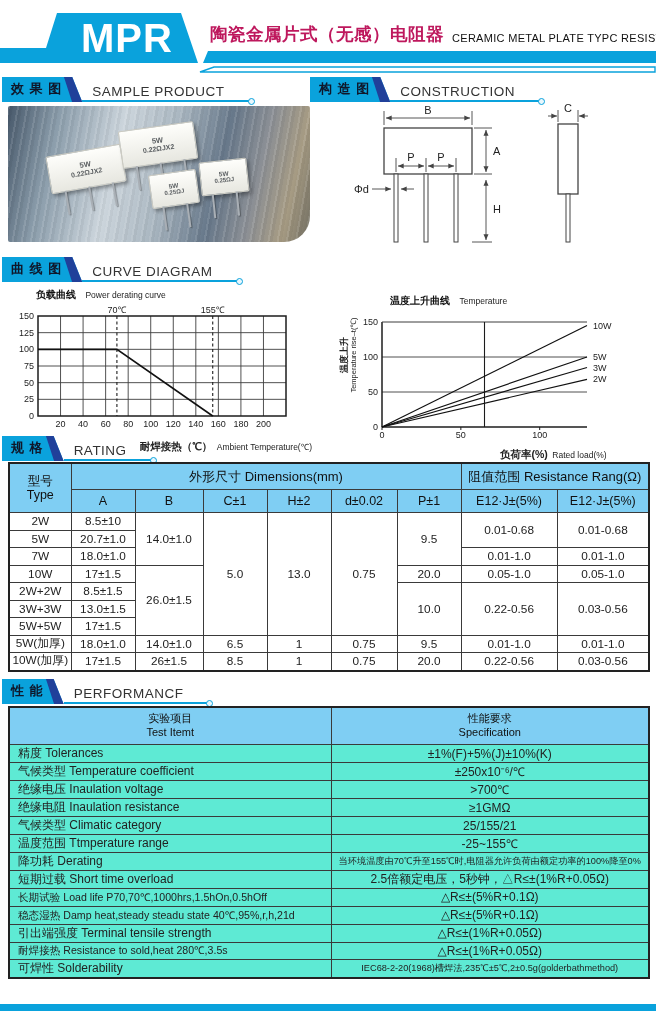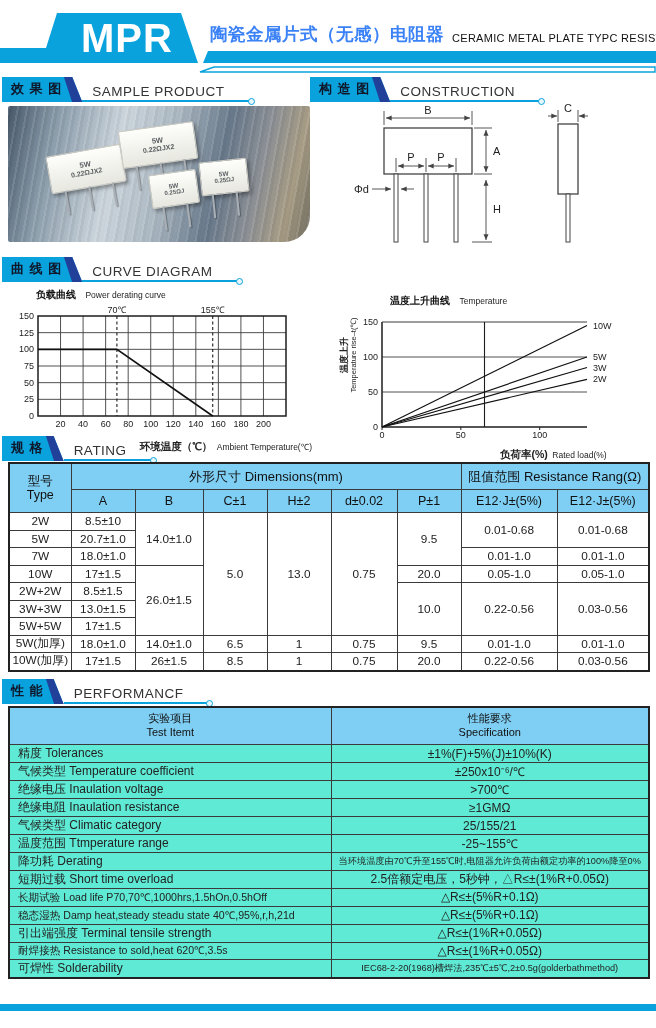--- a/index.html
+++ b/index.html
@@ -8,21 +8,21 @@
         font-family:"Liberation Sans",sans-serif;color:#222;}
   svg text{font-family:"Liberation Sans",sans-serif;}
 
   
   #banner{position:absolute;left:0;top:0;}
   .fill-blue{fill:var(--blue);}
   .outline-blue{fill:#fff;stroke:var(--blue);stroke-width:1.4;}
   #logo{position:absolute;left:60px;top:15px;width:134px;height:46px;line-height:46px;
         text-align:center;font-size:40px;font-weight:bold;color:#fff;letter-spacing:1px;}
   #doc-title{position:absolute;left:210px;top:22px;display:flex;align-items:flex-end;white-space:nowrap;}
-  #doc-title .zh{font-size:17.5px;font-weight:bold;letter-spacing:0.5px;color:#3b82f6;}
+  #doc-title .zh{font-size:17.5px;font-weight:bold;letter-spacing:0.5px;color:#be185d;}
   #doc-title .en{font-size:11px;margin-left:8px;padding-bottom:2px;color:#111;letter-spacing:0.3px;}
 
   
   .sec{position:absolute;display:flex;align-items:flex-end;}
   .badge{position:relative;background:var(--blue);color:#0f172a;font-size:13px;font-weight:bold;
          letter-spacing:1px;padding:3px 20px 4px 9px;white-space:nowrap;
          clip-path:polygon(0 0,calc(100% - 10px) 0,100% 100%,0 100%);}
   .badge::after{content:"";position:absolute;top:0;right:3px;width:11px;height:100%;
          background:var(--navy);transform:skewX(18deg);}
   .sec-title{position:relative;font-size:13.5px;color:#333;letter-spacing:0.5px;white-space:nowrap;
@@ -236,21 +236,21 @@
           <text x="206.36363636363637" y="123" text-anchor="middle" font-size="9" fill="#1c1c1c">160</text>
           <text x="228.90909090909093" y="123" text-anchor="middle" font-size="9" fill="#1c1c1c">180</text>
           <text x="251.45454545454544" y="123" text-anchor="middle" font-size="9" fill="#1c1c1c">200</text>
           <line x1="104.9090909090909" y1="12" x2="104.9090909090909" y2="112" stroke="#1c1c1c" stroke-width="1.1" stroke-dasharray="3,2.5"></line>
           <text x="104.9090909090909" y="9" text-anchor="middle" font-size="9" fill="#1c1c1c">70℃</text>
           <line x1="200.72727272727275" y1="12" x2="200.72727272727275" y2="112" stroke="#1c1c1c" stroke-width="1.1" stroke-dasharray="3,2.5"></line>
           <text x="200.72727272727275" y="9" text-anchor="middle" font-size="9" fill="#1c1c1c">155℃</text>
           <polyline points="26,45.33333333333334 104.9090909090909,45.33333333333334 200.72727272727275,112" fill="none" stroke="#111" stroke-width="1.6"></polyline>
         </svg></div>
     <div class="xlabel" id="chart1-xlabel">
-      <span class="zh">环境温度（℃）</span>
+      <span class="zh">耐焊接热（℃）</span>
       <span class="en">Ambient Temperature(℃)</span>
     </div>
   </div>
 
   <div class="chart-wrap" style="left:332px;top:290px;width:324px;">
     <div class="chart-title" id="chart2-title">
       <span class="zh">温度上升曲线</span>
       <span class="en">Temperature</span>
     </div>
     <div id="chart2-ylabel">
@@ -447,21 +447,21 @@
         </tr>
         <tr>
           <td class="item mid">稳态湿热 Damp heat,steady steadu state 40℃,95%,r,h,21d</td>
           <td class="spec">△R≤±(5%R+0.1Ω)</td>
         </tr>
         <tr>
           <td class="item">引出端强度 Terminal tensile strength</td>
           <td class="spec">△R≤±(1%R+0.05Ω)</td>
         </tr>
         <tr>
-          <td class="item mid">耐焊接热 Resistance to sold,heat 620℃,3.5s</td>
+          <td class="item mid">耐焊接热 Resistance to sold,heat 280℃,3.5s</td>
           <td class="spec">△R≤±(1%R+0.05Ω)</td>
         </tr>
         <tr>
           <td class="item">可焊性 Solderability</td>
           <td class="spec tight">IEC68-2-20(1968)槽焊法,235℃±5℃,2±0.5g(golderbathmethod)</td>
         </tr>
       </tbody>
   </table>
 
   <div id="bottom-bar"></div>

